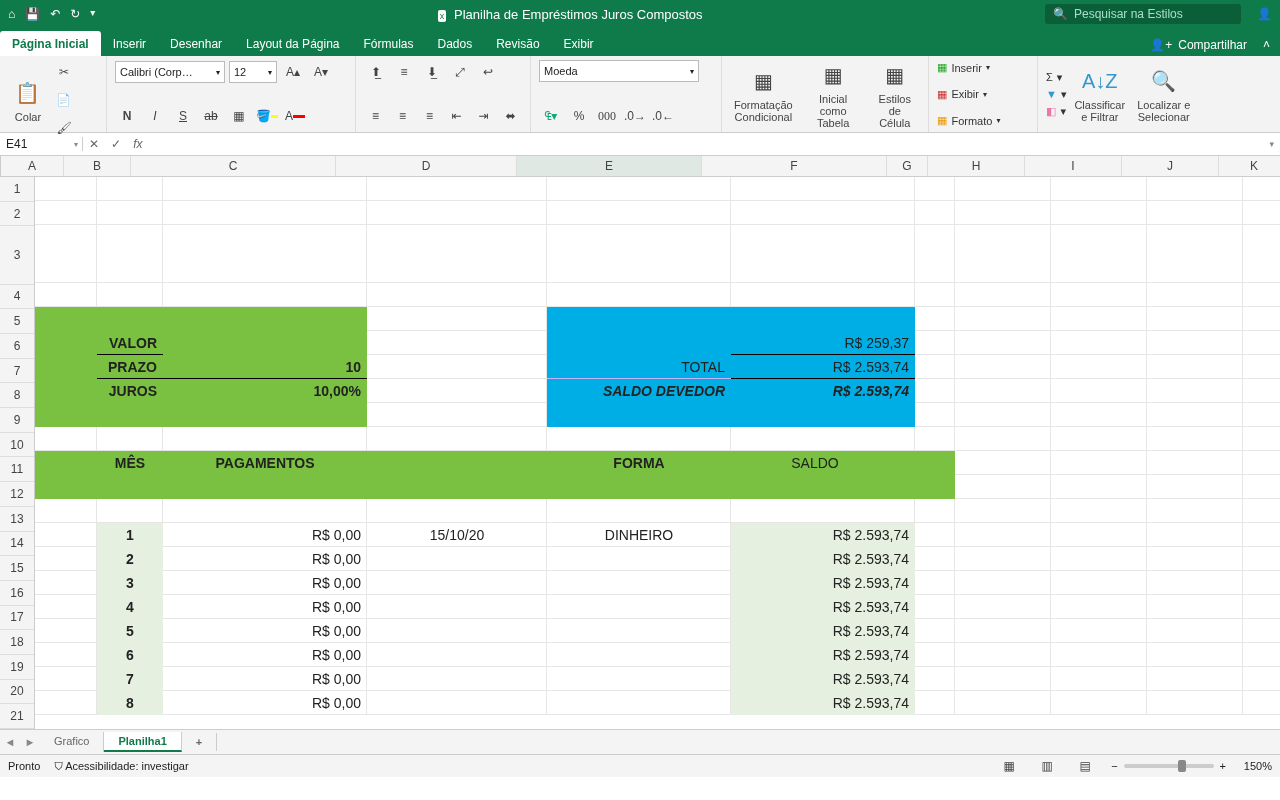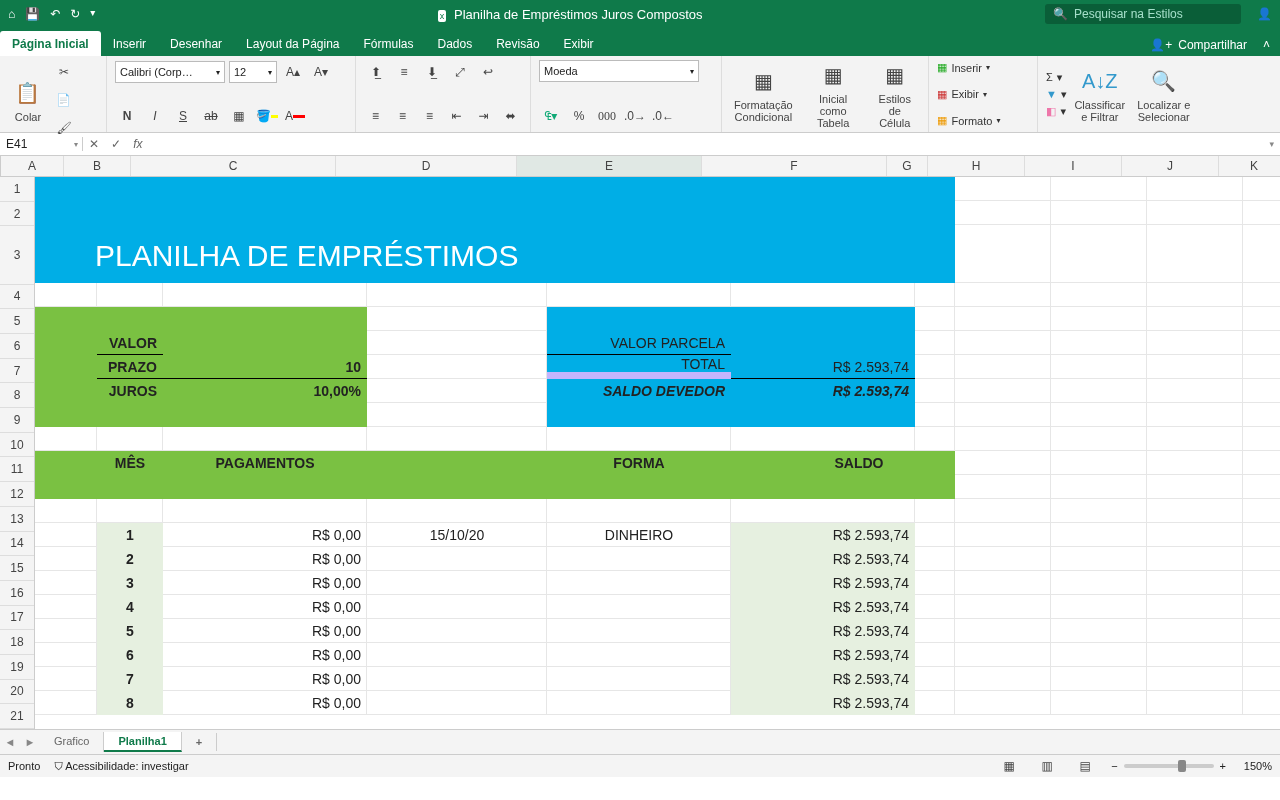--- a/index.html
+++ b/index.html
@@ -487,38 +487,37 @@
       <div class="cell" style="left: 62px; top: 514px; width: 66px; height: 24px;"></div>
       <div class="cell" style="left: 128px; top: 514px; width: 204px; height: 24px;"></div>
       <div class="cell" style="left: 332px; top: 514px; width: 180px; height: 24px;"></div>
       <div class="cell" style="left: 512px; top: 514px; width: 184px; height: 24px;"></div>
       <div class="cell" style="left: 696px; top: 514px; width: 184px; height: 24px;"></div>
       <div class="cell" style="left: 880px; top: 514px; width: 40px; height: 24px;"></div>
       <div class="cell" style="left: 920px; top: 514px; width: 96px; height: 24px;"></div>
       <div class="cell" style="left: 1016px; top: 514px; width: 96px; height: 24px;"></div>
       <div class="cell" style="left: 1112px; top: 514px; width: 96px; height: 24px;"></div>
       <div class="cell" style="left: 1208px; top: 514px; width: 70px; height: 24px;"></div>
-      <div class="cell nob" style="left: 0px; top: 0px; width: 920px; height: 106px;;background:#00aee6;color:#fff;font-size:30px;font-weight:300;padding-left:60px;align-items:flex-end;padding-bottom:10px">PLANILHA DE EMPRÉSTIMOS</div>
       <div class="cell nob" style="left: 0px; top: 130px; width: 332px; height: 120px;;background:#7ac142"></div>
       <div class="cell nob" style="left: 62px; top: 154px; width: 66px; height: 24px;;font-weight:bold;justify-content:flex-end;border-bottom:1px solid #000">VALOR</div>
       <div class="cell nob" style="left: 62px; top: 178px; width: 66px; height: 24px;;font-weight:bold;justify-content:flex-end;border-bottom:1px solid #000">PRAZO</div>
       <div class="cell nob" style="left: 128px; top: 178px; width: 204px; height: 24px;;font-weight:bold;justify-content:flex-end;border-bottom:1px solid #000">10</div>
       <div class="cell nob" style="left: 62px; top: 202px; width: 66px; height: 24px;;font-weight:bold;justify-content:flex-end">JUROS</div>
       <div class="cell nob" style="left: 128px; top: 202px; width: 204px; height: 24px;;font-weight:bold;justify-content:flex-end">10,00%</div>
       <div class="cell nob" style="left: 512px; top: 130px; width: 368px; height: 120px;;background:#00aee6"></div>
-      <div class="cell nob" style="left: 512px; top: 154px; width: 184px; height: 24px;;justify-content:flex-end;border-bottom:1px solid #000">VALOR PARCELA</div>
-      <div class="cell nob" style="left: 512px; top: 178px; width: 184px; height: 24px;;justify-content:flex-end;border-bottom:7px solid #c4b5fd">TOTAL</div>
+      <div class="cell nob" style="left: 696px; top: 154px; width: 184px; height: 24px;;justify-content:flex-end;border-bottom:1px solid #000">R$ 259,37</div>
+      <div class="cell nob" style="left: 512px; top: 178px; width: 184px; height: 24px;;justify-content:flex-end;border-bottom:1px solid #c4b5fd">TOTAL</div>
       <div class="cell nob" style="left: 696px; top: 178px; width: 184px; height: 24px;;justify-content:flex-end;border-bottom:1px solid #000">R$ 2.593,74</div>
       <div class="cell nob" style="left: 512px; top: 202px; width: 184px; height: 24px;;justify-content:flex-end;font-weight:bold;font-style:italic">SALDO DEVEDOR</div>
       <div class="cell nob" style="left: 696px; top: 202px; width: 184px; height: 24px;;justify-content:flex-end;font-weight:bold;font-style:italic">R$ 2.593,74</div>
       <div class="cell nob" style="left: 0px; top: 274px; width: 920px; height: 48px;;background:#7ac142"></div>
       <div class="cell nob" style="left: 62px; top: 274px; width: 66px; height: 24px;;font-weight:bold;justify-content:center">MÊS</div>
       <div class="cell nob" style="left: 128px; top: 274px; width: 204px; height: 24px;;font-weight:bold;justify-content:center">PAGAMENTOS</div>
       <div class="cell nob" style="left: 512px; top: 274px; width: 184px; height: 24px;;font-weight:bold;justify-content:center">FORMA</div>
-      <div class="cell nob" style="left: 732px; top: 274px; width: 184px; height: 24px;;font-weight:bold;justify-content:center">SALDO</div>
+      <div class="cell nob" style="left: 688px; top: 274px; width: 184px; height: 24px;;font-weight:normal;justify-content:center">SALDO</div>
       <div class="cell nob" style="left: 62px; top: 346px; width: 66px; height: 24px;;background:#e6f0e0;justify-content:center;font-weight:bold">1</div>
       <div class="cell nob" style="left: 128px; top: 346px; width: 204px; height: 24px;;justify-content:flex-end">R$ 0,00</div>
       <div class="cell nob" style="left: 332px; top: 346px; width: 180px; height: 24px;;justify-content:center">15/10/20</div>
       <div class="cell nob" style="left: 512px; top: 346px; width: 184px; height: 24px;;justify-content:center">DINHEIRO</div>
       <div class="cell nob" style="left: 696px; top: 346px; width: 184px; height: 24px;;background:#e6f0e0;justify-content:flex-end">R$ 2.593,74</div>
       <div class="cell nob" style="left: 62px; top: 370px; width: 66px; height: 24px;;background:#e6f0e0;justify-content:center;font-weight:bold">2</div>
       <div class="cell nob" style="left: 128px; top: 370px; width: 204px; height: 24px;;justify-content:flex-end">R$ 0,00</div>
       <div class="cell nob" style="left: 332px; top: 370px; width: 180px; height: 24px;;justify-content:center"></div>
       <div class="cell nob" style="left: 512px; top: 370px; width: 184px; height: 24px;;justify-content:center"></div>
       <div class="cell nob" style="left: 696px; top: 370px; width: 184px; height: 24px;;background:#e6f0e0;justify-content:flex-end">R$ 2.593,74</div>

